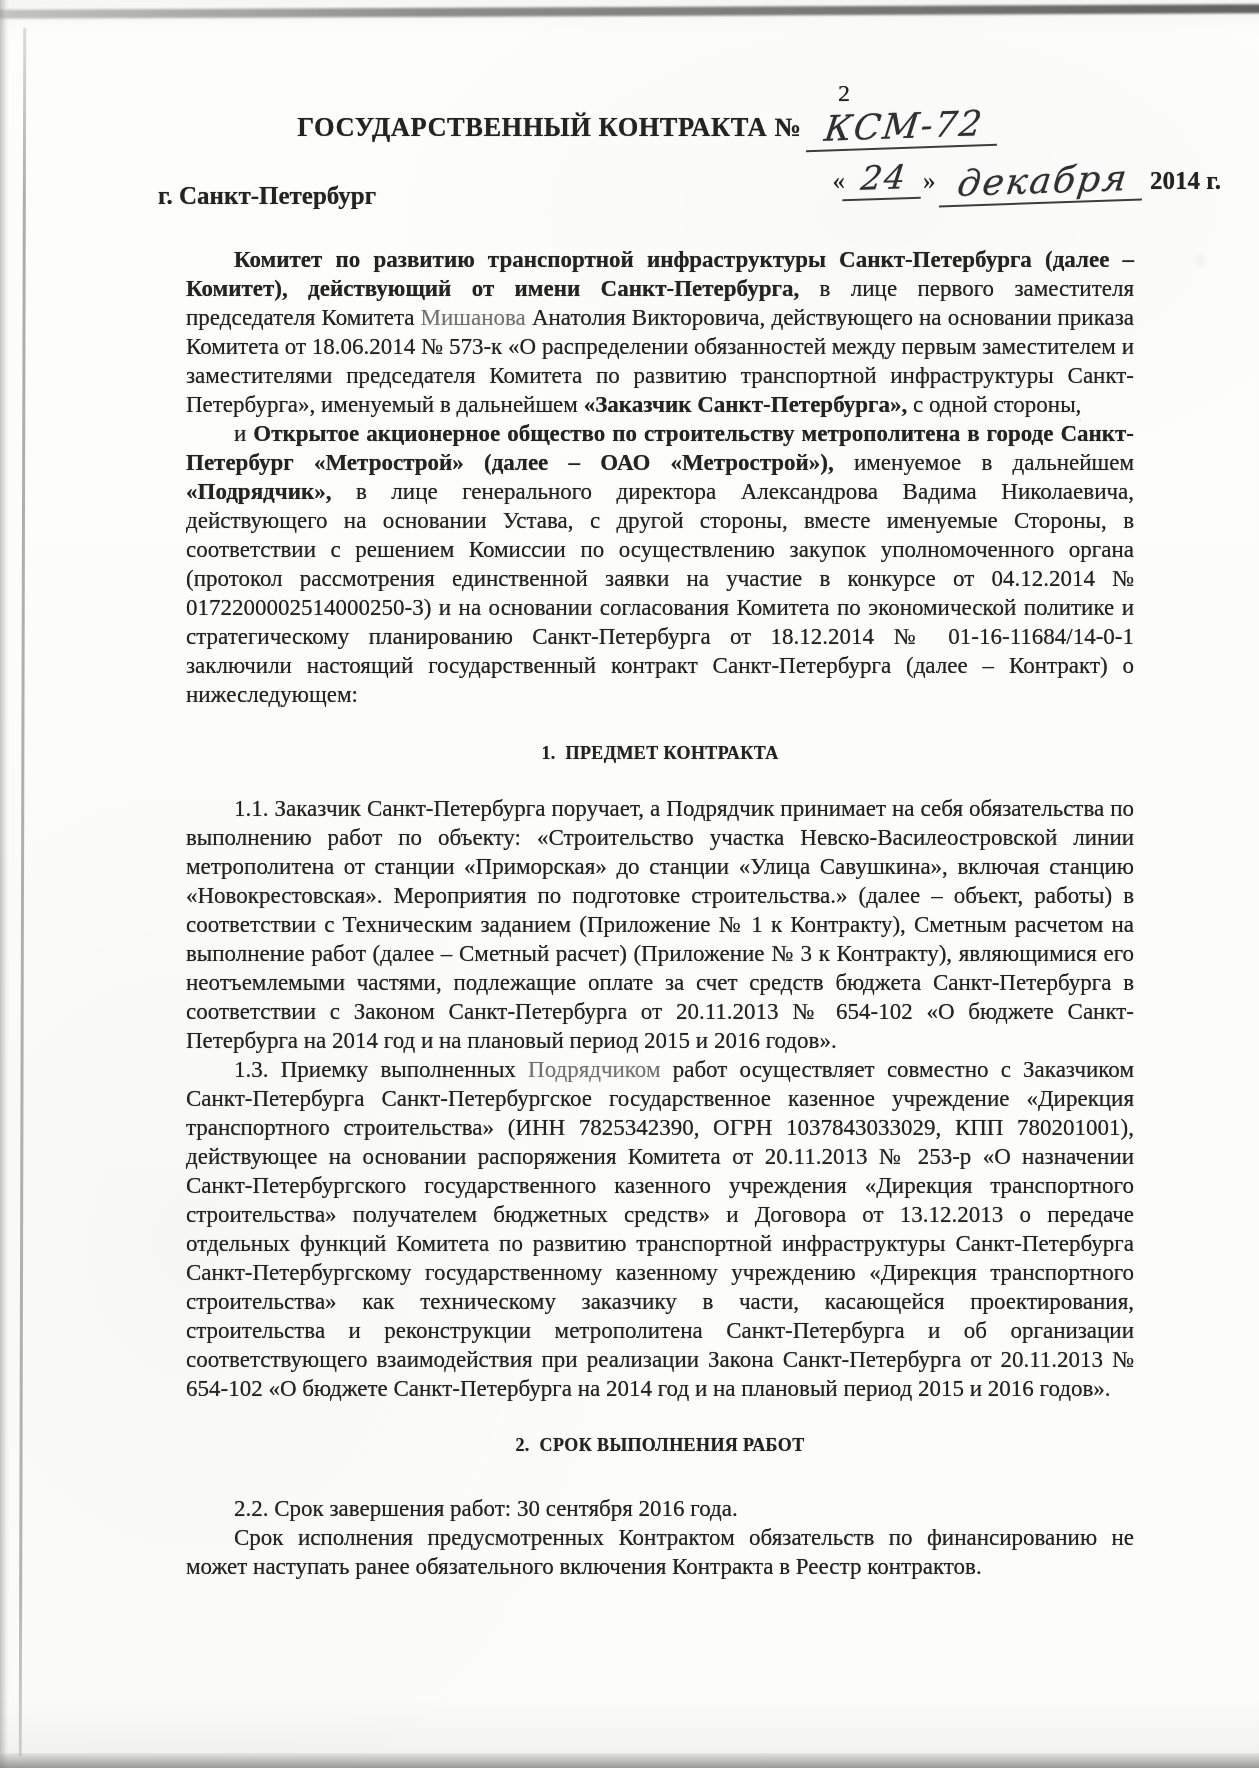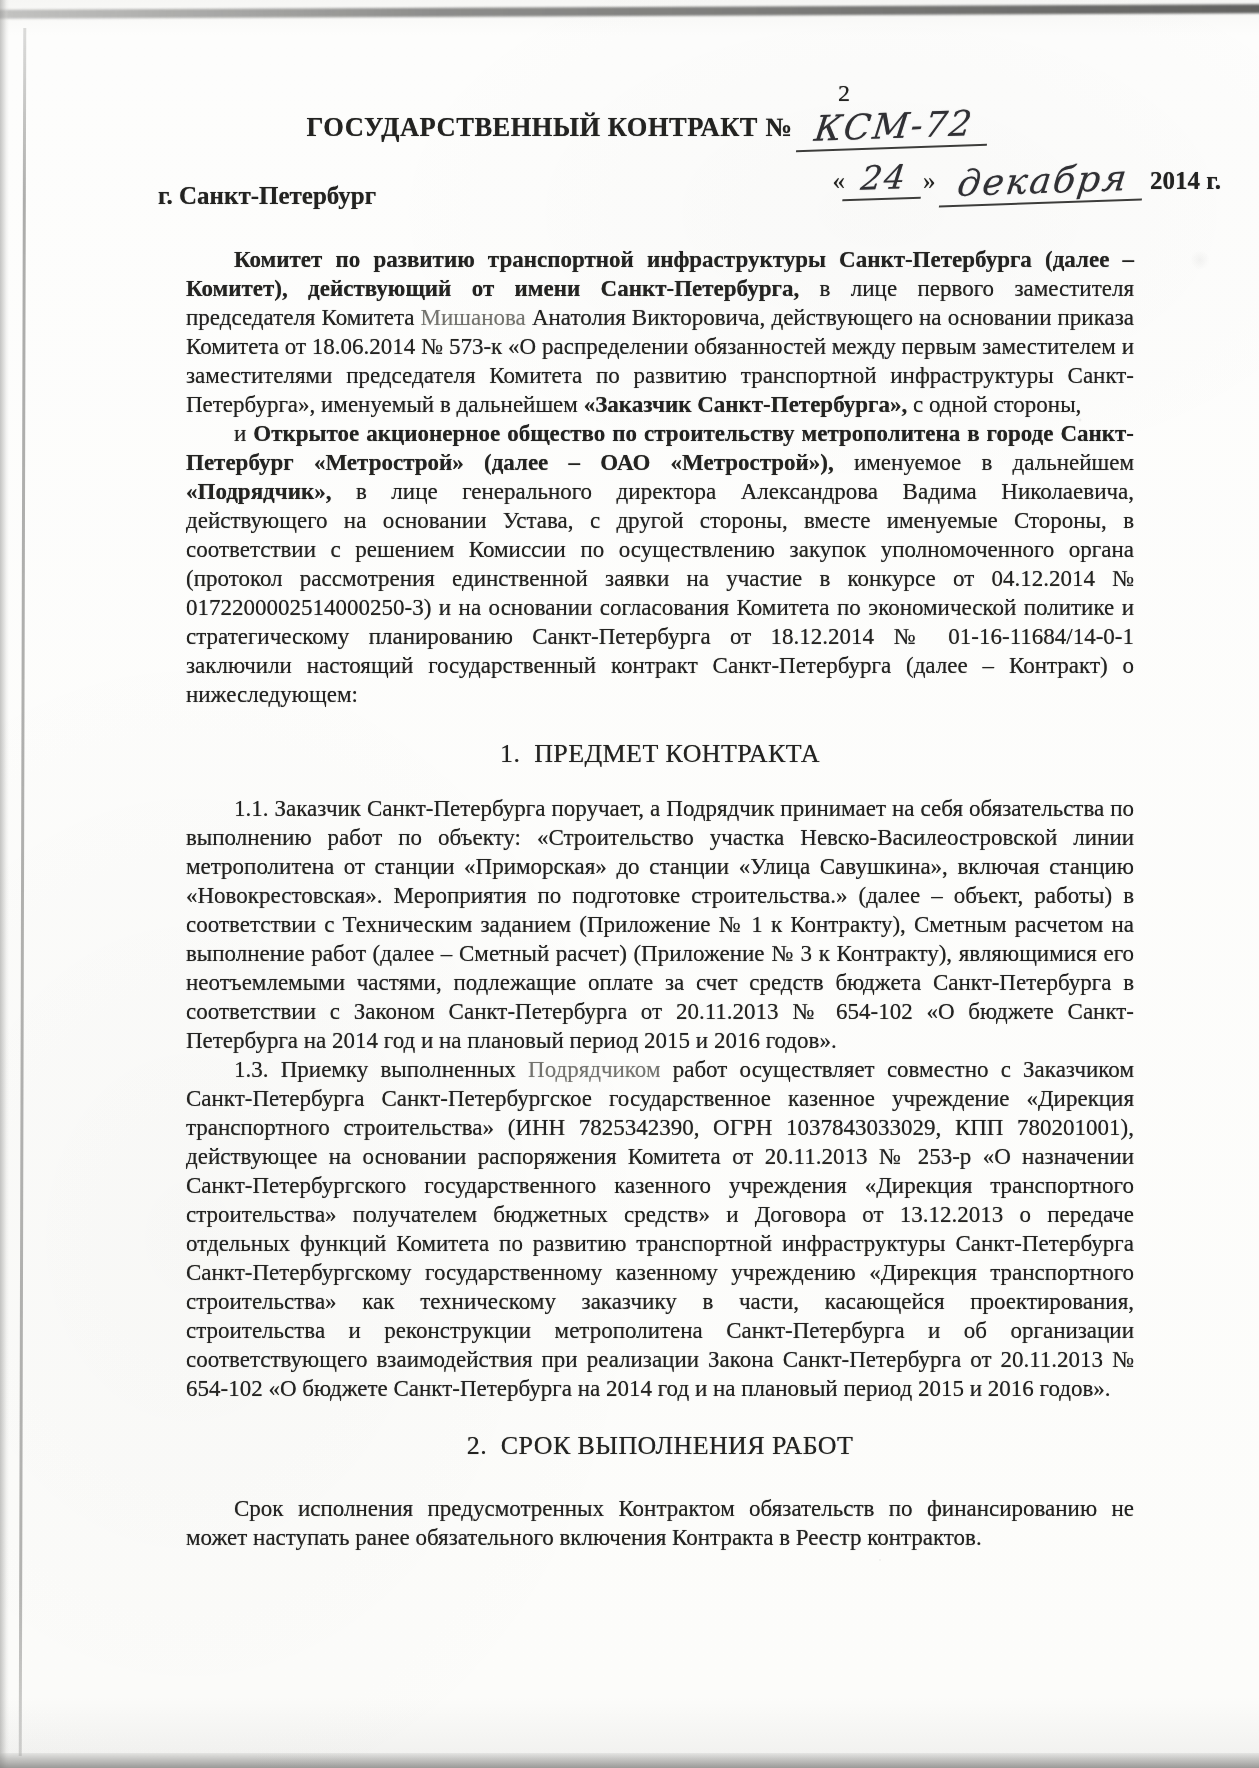--- a/index.html
+++ b/index.html
@@ -43,53 +43,54 @@
   .city{position:absolute;left:158px;top:182px;font-weight:bold;font-size:25px;text-align:right;}
   .dateline{position:absolute;right:38px;top:158px;font-size:25px;white-space:nowrap;}
   .dateline .day{font-size:33px;}
   .dateline .month{font-size:36px;vertical-align:-4px;}
   .dateline .year{font-weight:bold;}
   .text-col{position:absolute;left:158px;top:245px;width:948px;
     font-size:23px;line-height:29px;text-align:justify;margin-left:28px;}
   .text-col p{margin:0;text-indent:48px;}
   .b{font-weight:bold;}
   .faded{color:#73736e;text-shadow:0 0 1px rgba(115,115,110,.4);}
-  h2.sec{margin:30px 0 26px 0;text-align:center;font-size:26px;font-weight:normal;
+  h2.sec{margin:30px 0 26px 0;text-align:center;font-size:18px;font-weight:bold;
     text-indent:0;letter-spacing:.4px;line-height:29px;}
   h2.sec2{margin:28px 0 34px 0;}
 </style>
 </head>
 <body>
 
 <div class="sheet ink">
   <div class="edge-top"></div>
   <div class="edge-left"></div>
   <div class="fold-line"></div>
   <div class="edge-bottom"></div>
   <div class="speckles"></div>
 
   <div class="page-num">2</div>
 
   <div class="title">
-    <span>ГОСУДАРСТВЕННЫЙ КОНТРАКТ №</span>
+    <span>ГОСУДАРСТВЕННЫЙ КОНТРАКТА №</span>
     <span class="hand uline contract-no">КСМ-72</span>
   </div>
 
   <div class="city">г. Санкт-Петербург</div>
 
   <div class="dateline">
     <span>«</span><span class="hand uline day">24</span><span>»</span>
     <span class="hand uline month">декабря</span>
     <span class="year">2014 г.</span>
   </div>
 
   <div class="text-col">
     <p><span class="b">Комитет по развитию транспортной инфраструктуры Санкт-Петербурга (далее – Комитет), действующий от имени Санкт-Петербурга, </span><span>в лице первого заместителя председателя Комитета </span><span class="faded">Мишанова</span><span> Анатолия Викторовича, действующего на основании приказа Комитета от 18.06.2014 № 573-к «О распределении обязанностей между первым заместителем и заместителями председателя Комитета по развитию транспортной инфраструктуры Санкт-Петербурга», именуемый в дальнейшем </span><span class="b">«Заказчик Санкт-Петербурга», </span><span>с одной стороны,</span></p>
     <p><span>и </span><span class="b">Открытое акционерное общество по строительству метрополитена в городе Санкт-Петербург «Метрострой» (далее – ОАО «Метрострой»), </span><span>именуемое в дальнейшем </span><span class="b">«Подрядчик», </span><span>в лице генерального директора Александрова Вадима Николаевича, действующего на основании Устава, с другой стороны, вместе именуемые Стороны, в соответствии с решением Комиссии по осуществлению закупок уполномоченного органа (протокол рассмотрения единственной заявки на участие в конкурсе от 04.12.2014 № 0172200002514000250-3) и на основании согласования Комитета по экономической политике и стратегическому планированию Санкт-Петербурга от 18.12.2014 № 01-16-11684/14-0-1 заключили настоящий государственный контракт Санкт-Петербурга (далее – Контракт) о нижеследующем:</span></p>
 
     <h2 class="sec">1.&nbsp;&nbsp;ПРЕДМЕТ КОНТРАКТА</h2>
     <p>1.1. Заказчик Санкт-Петербурга поручает, а Подрядчик принимает на себя обязательства по выполнению работ по объекту: «Строительство участка Невско-Василеостровской линии метрополитена от станции «Приморская» до станции «Улица Савушкина», включая станцию «Новокрестовская». Мероприятия по подготовке строительства.» (далее – объект, работы) в соответствии с Техническим заданием (Приложение № 1 к Контракту), Сметным расчетом на выполнение работ (далее – Сметный расчет) (Приложение № 3 к Контракту), являющимися его неотъемлемыми частями, подлежащие оплате за счет средств бюджета Санкт-Петербурга в соответствии с Законом Санкт-Петербурга от 20.11.2013 № 654-102 «О бюджете Санкт-Петербурга на 2014 год и на плановый период 2015 и 2016 годов».</p>
     <p><span>1.3. Приемку выполненных </span><span class="faded">Подрядчиком</span><span> работ осуществляет совместно с Заказчиком Санкт-Петербурга Санкт-Петербургское государственное казенное учреждение «Дирекция транспортного строительства» (ИНН 7825342390, ОГРН 1037843033029, КПП 780201001), действующее на основании распоряжения Комитета от 20.11.2013 № 253-р «О назначении Санкт-Петербургского государственного казенного учреждения «Дирекция транспортного строительства» получателем бюджетных средств» и Договора от 13.12.2013 о передаче отдельных функций Комитета по развитию транспортной инфраструктуры Санкт-Петербурга Санкт-Петербургскому государственному казенному учреждению «Дирекция транспортного строительства» как техническому заказчику в части, касающейся проектирования, строительства и реконструкции метрополитена Санкт-Петербурга и об организации соответствующего взаимодействия при реализации Закона Санкт-Петербурга от 20.11.2013 № 654-102 «О бюджете Санкт-Петербурга на 2014 год и на плановый период 2015 и 2016 годов».</span></p>
 
     <h2 class="sec sec2">2.&nbsp;&nbsp;СРОК ВЫПОЛНЕНИЯ РАБОТ</h2>
+    <p>2.2. Срок завершения работ: 30 сентября 2016 года.</p>
     <p>Срок исполнения предусмотренных Контрактом обязательств по финансированию не может наступать ранее обязательного включения Контракта в Реестр контрактов.</p>
   </div>
 </div>
 
 </body></html>

